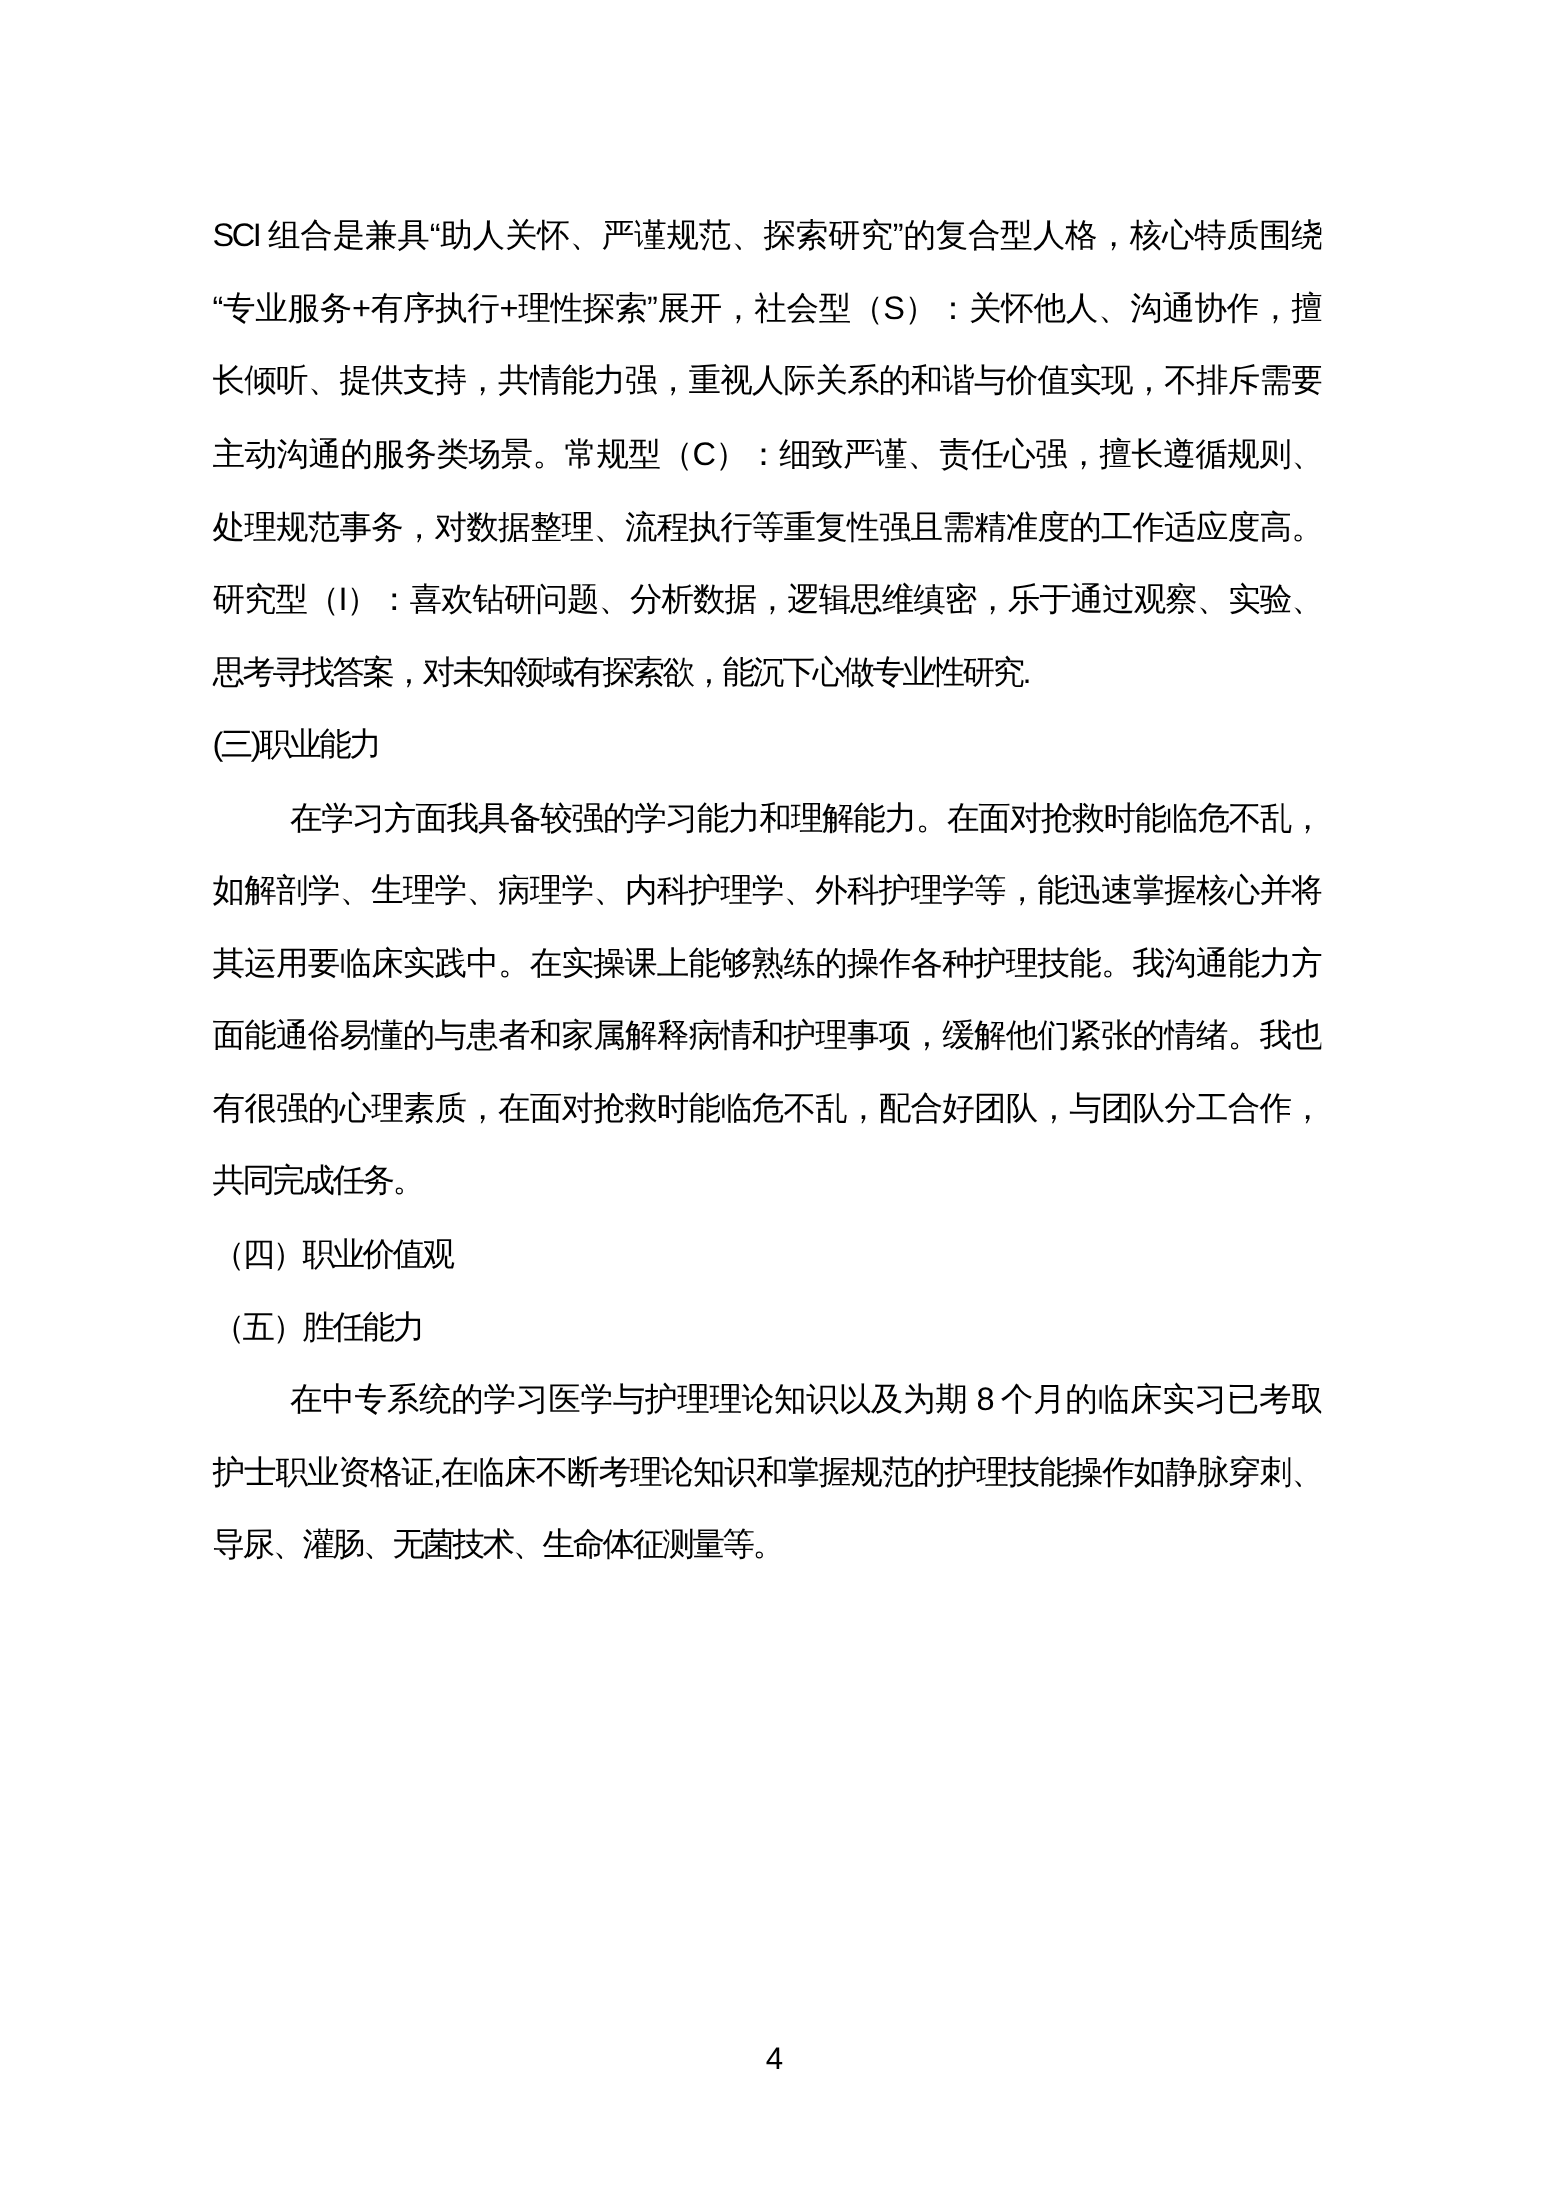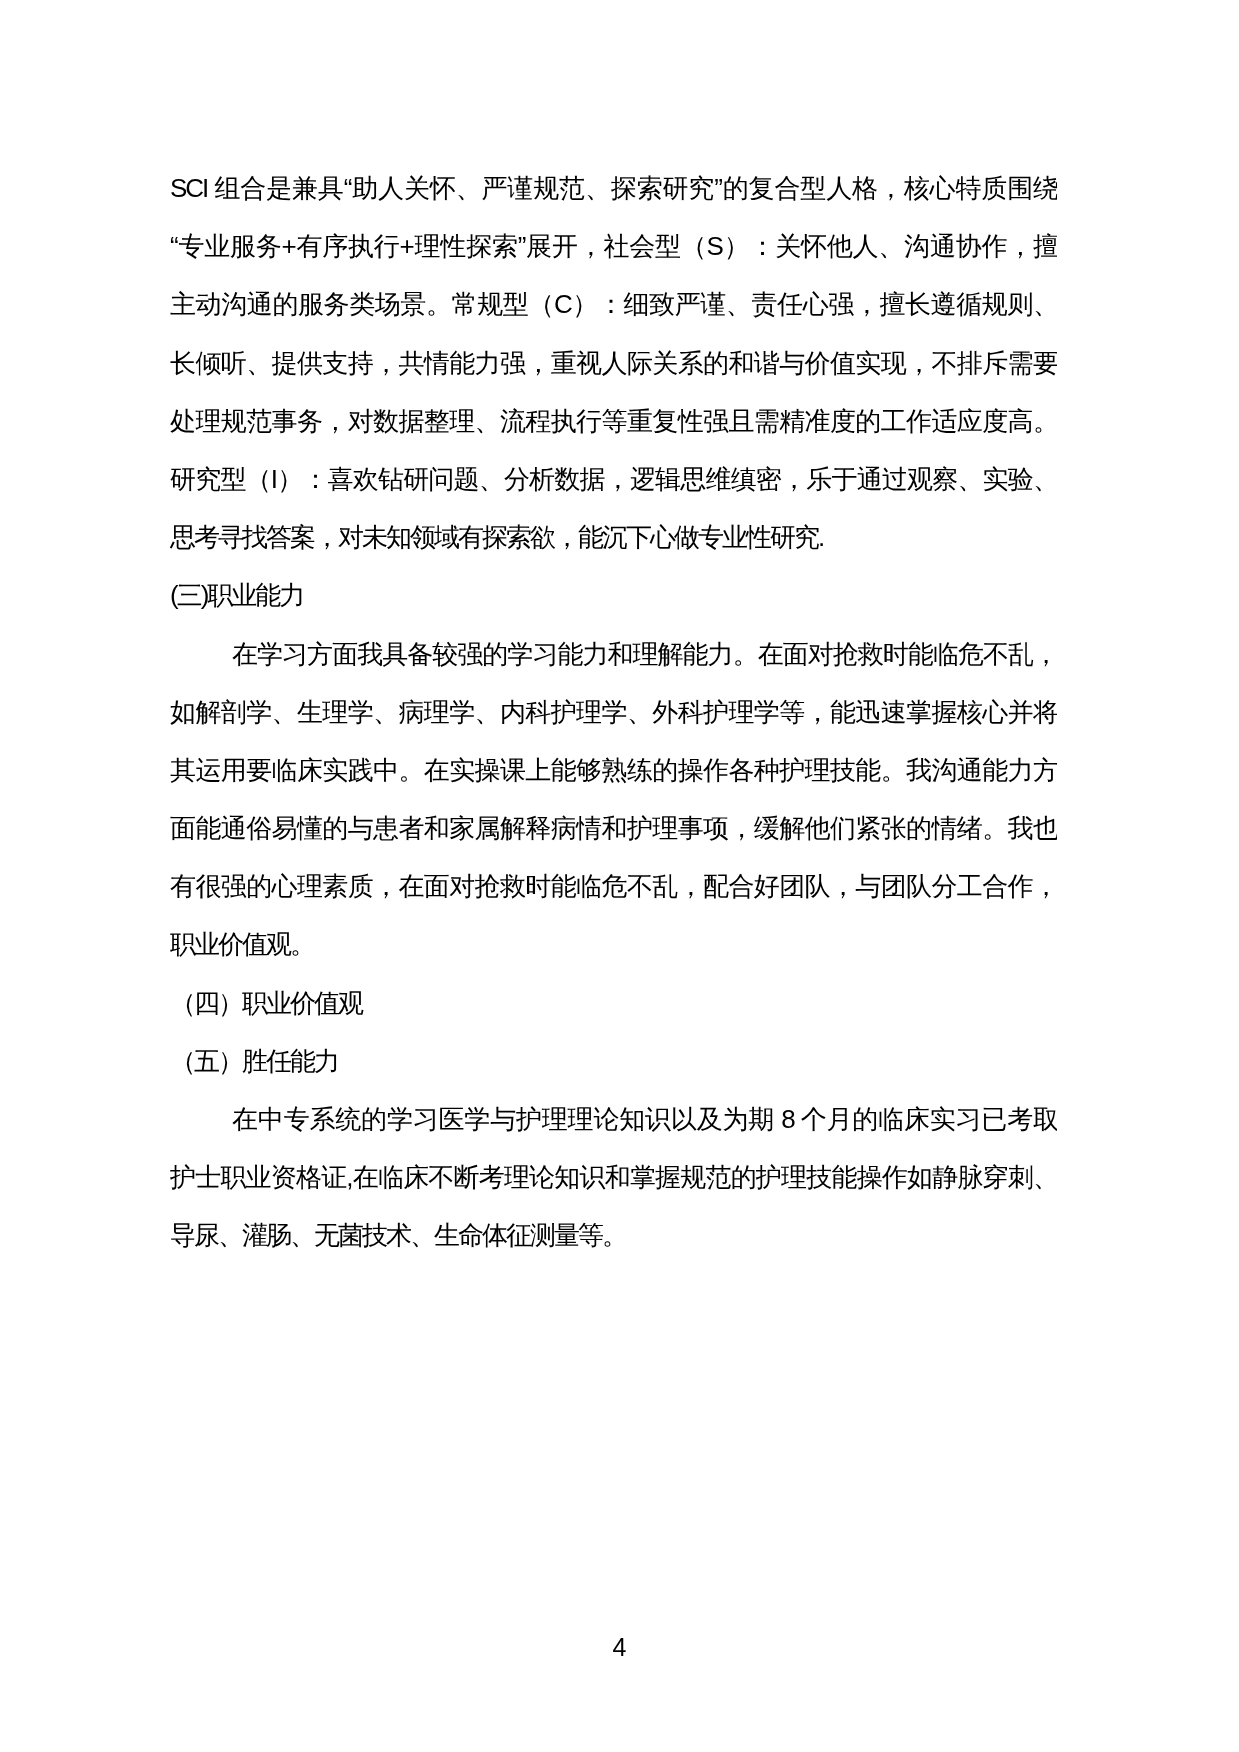--- a/index.html
+++ b/index.html
@@ -52,36 +52,36 @@
   }
 </style>
 </head>
 <body>
 
 <div class="page">
   <div class="content">
       <div>
         <div class="line">SCI 组合是兼具“助人关怀、严谨规范、探索研究”的复合型人格，核心特质围绕</div>
         <div class="line">“专业服务+有序执行+理性探索”展开，社会型（S）：关怀他人、沟通协作，擅</div>
+        <div class="line">长倾听、提供支持，共情能力强，重视人际关系的和谐与价值实现，不排斥需要</div>
         <div class="line">主动沟通的服务类场景。常规型（C）：细致严谨、责任心强，擅长遵循规则、</div>
-        <div class="line">长倾听、提供支持，共情能力强，重视人际关系的和谐与价值实现，不排斥需要</div>
         <div class="line">处理规范事务，对数据整理、流程执行等重复性强且需精准度的工作适应度高。</div>
         <div class="line">研究型（I）：喜欢钻研问题、分析数据，逻辑思维缜密，乐于通过观察、实验、</div>
         <div class="line short">思考寻找答案，对未知领域有探索欲，能沉下心做专业性研究.</div>
       </div>
       <div>
         <div class="line short">(三)职业能力</div>
       </div>
       <div>
         <div class="line indent">在学习方面我具备较强的学习能力和理解能力。在面对抢救时能临危不乱，</div>
         <div class="line">如解剖学、生理学、病理学、内科护理学、外科护理学等，能迅速掌握核心并将</div>
         <div class="line">其运用要临床实践中。在实操课上能够熟练的操作各种护理技能。我沟通能力方</div>
         <div class="line">面能通俗易懂的与患者和家属解释病情和护理事项，缓解他们紧张的情绪。我也</div>
         <div class="line">有很强的心理素质，在面对抢救时能临危不乱，配合好团队，与团队分工合作，</div>
-        <div class="line short">职业价值观。</div>
+        <div class="line short">共同完成任务。</div>
       </div>
       <div>
         <div class="line short">（四）职业价值观</div>
       </div>
       <div>
         <div class="line short">（五）胜任能力</div>
       </div>
       <div>
         <div class="line indent">在中专系统的学习医学与护理理论知识以及为期 8 个月的临床实习已考取</div>
         <div class="line">护士职业资格证,在临床不断考理论知识和掌握规范的护理技能操作如静脉穿刺、</div>

